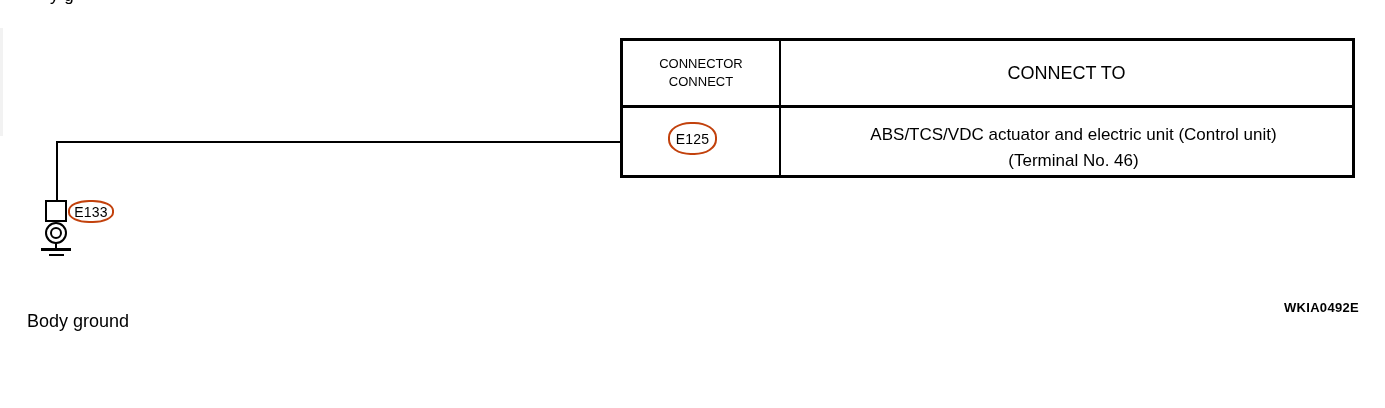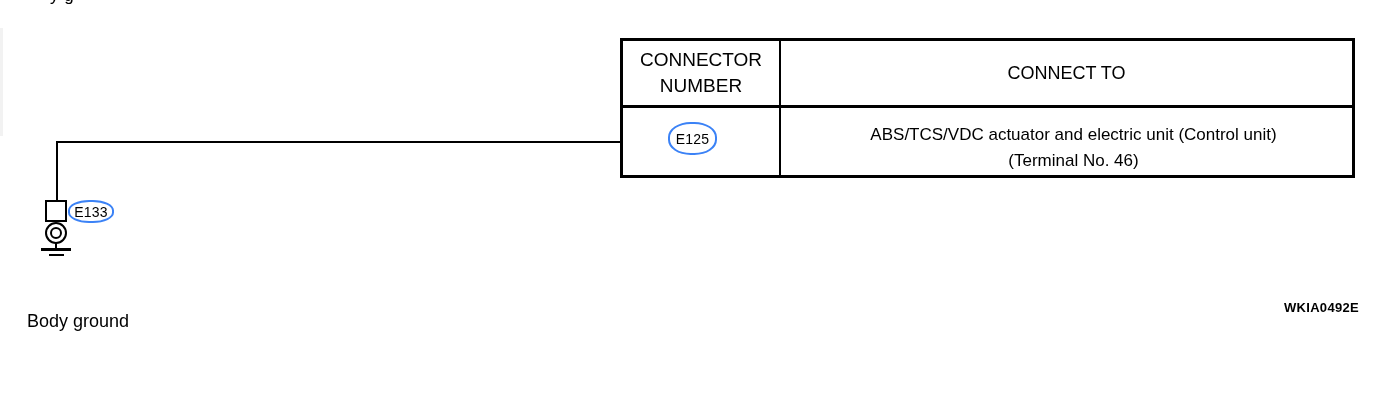--- a/index.html
+++ b/index.html
@@ -118,21 +118,21 @@
     left: 27px;
     top: 263px;
     font-size: 18px;
     white-space: nowrap;
     margin-top: 48px;
   }
 
   
   .conn-pill {
     position: absolute;
-    border: 2px solid #3b82f6;
+    border: 2px solid #c2410c;
     border-radius: 46%;
     background: #fff;
     box-sizing: border-box;
     display: flex;
     align-items: center;
     justify-content: center;
     font-size: 14px;
     letter-spacing: 0.2px;
     line-height: 1;
   }
@@ -180,21 +180,21 @@
   .th-connector-number {
     position: absolute;
     left: 0;
     top: 0;
     width: 156px;
     height: 64px;
     display: flex;
     flex-direction: column;
     align-items: center;
     justify-content: center;
-    font-size: 19px;
+    font-size: 13px;
     line-height: 1.35;
   }
   .th-connect-to {
     position: absolute;
     left: 158px;
     top: 0;
     right: 0;
     height: 64px;
     display: flex;
     align-items: center;
@@ -248,21 +248,21 @@
   <div class="conn-pill" id="pill-e133">E133</div>
 
   <div class="gnd-label">Body ground</div>
 
   <div class="conn-table">
     <div class="tbl-col-div"></div>
     <div class="tbl-row-div"></div>
 
     <div class="th-connector-number">
       <span>CONNECTOR</span>
-      <span>NUMBER</span>
+      <span>CONNECT</span>
     </div>
 
     <div class="th-connect-to">CONNECT TO</div>
 
     <div class="td-connect-to">
       <div>ABS/TCS/VDC actuator and electric unit (Control unit)</div>
       <div>(Terminal No. 46)</div>
     </div>
   </div>
 

